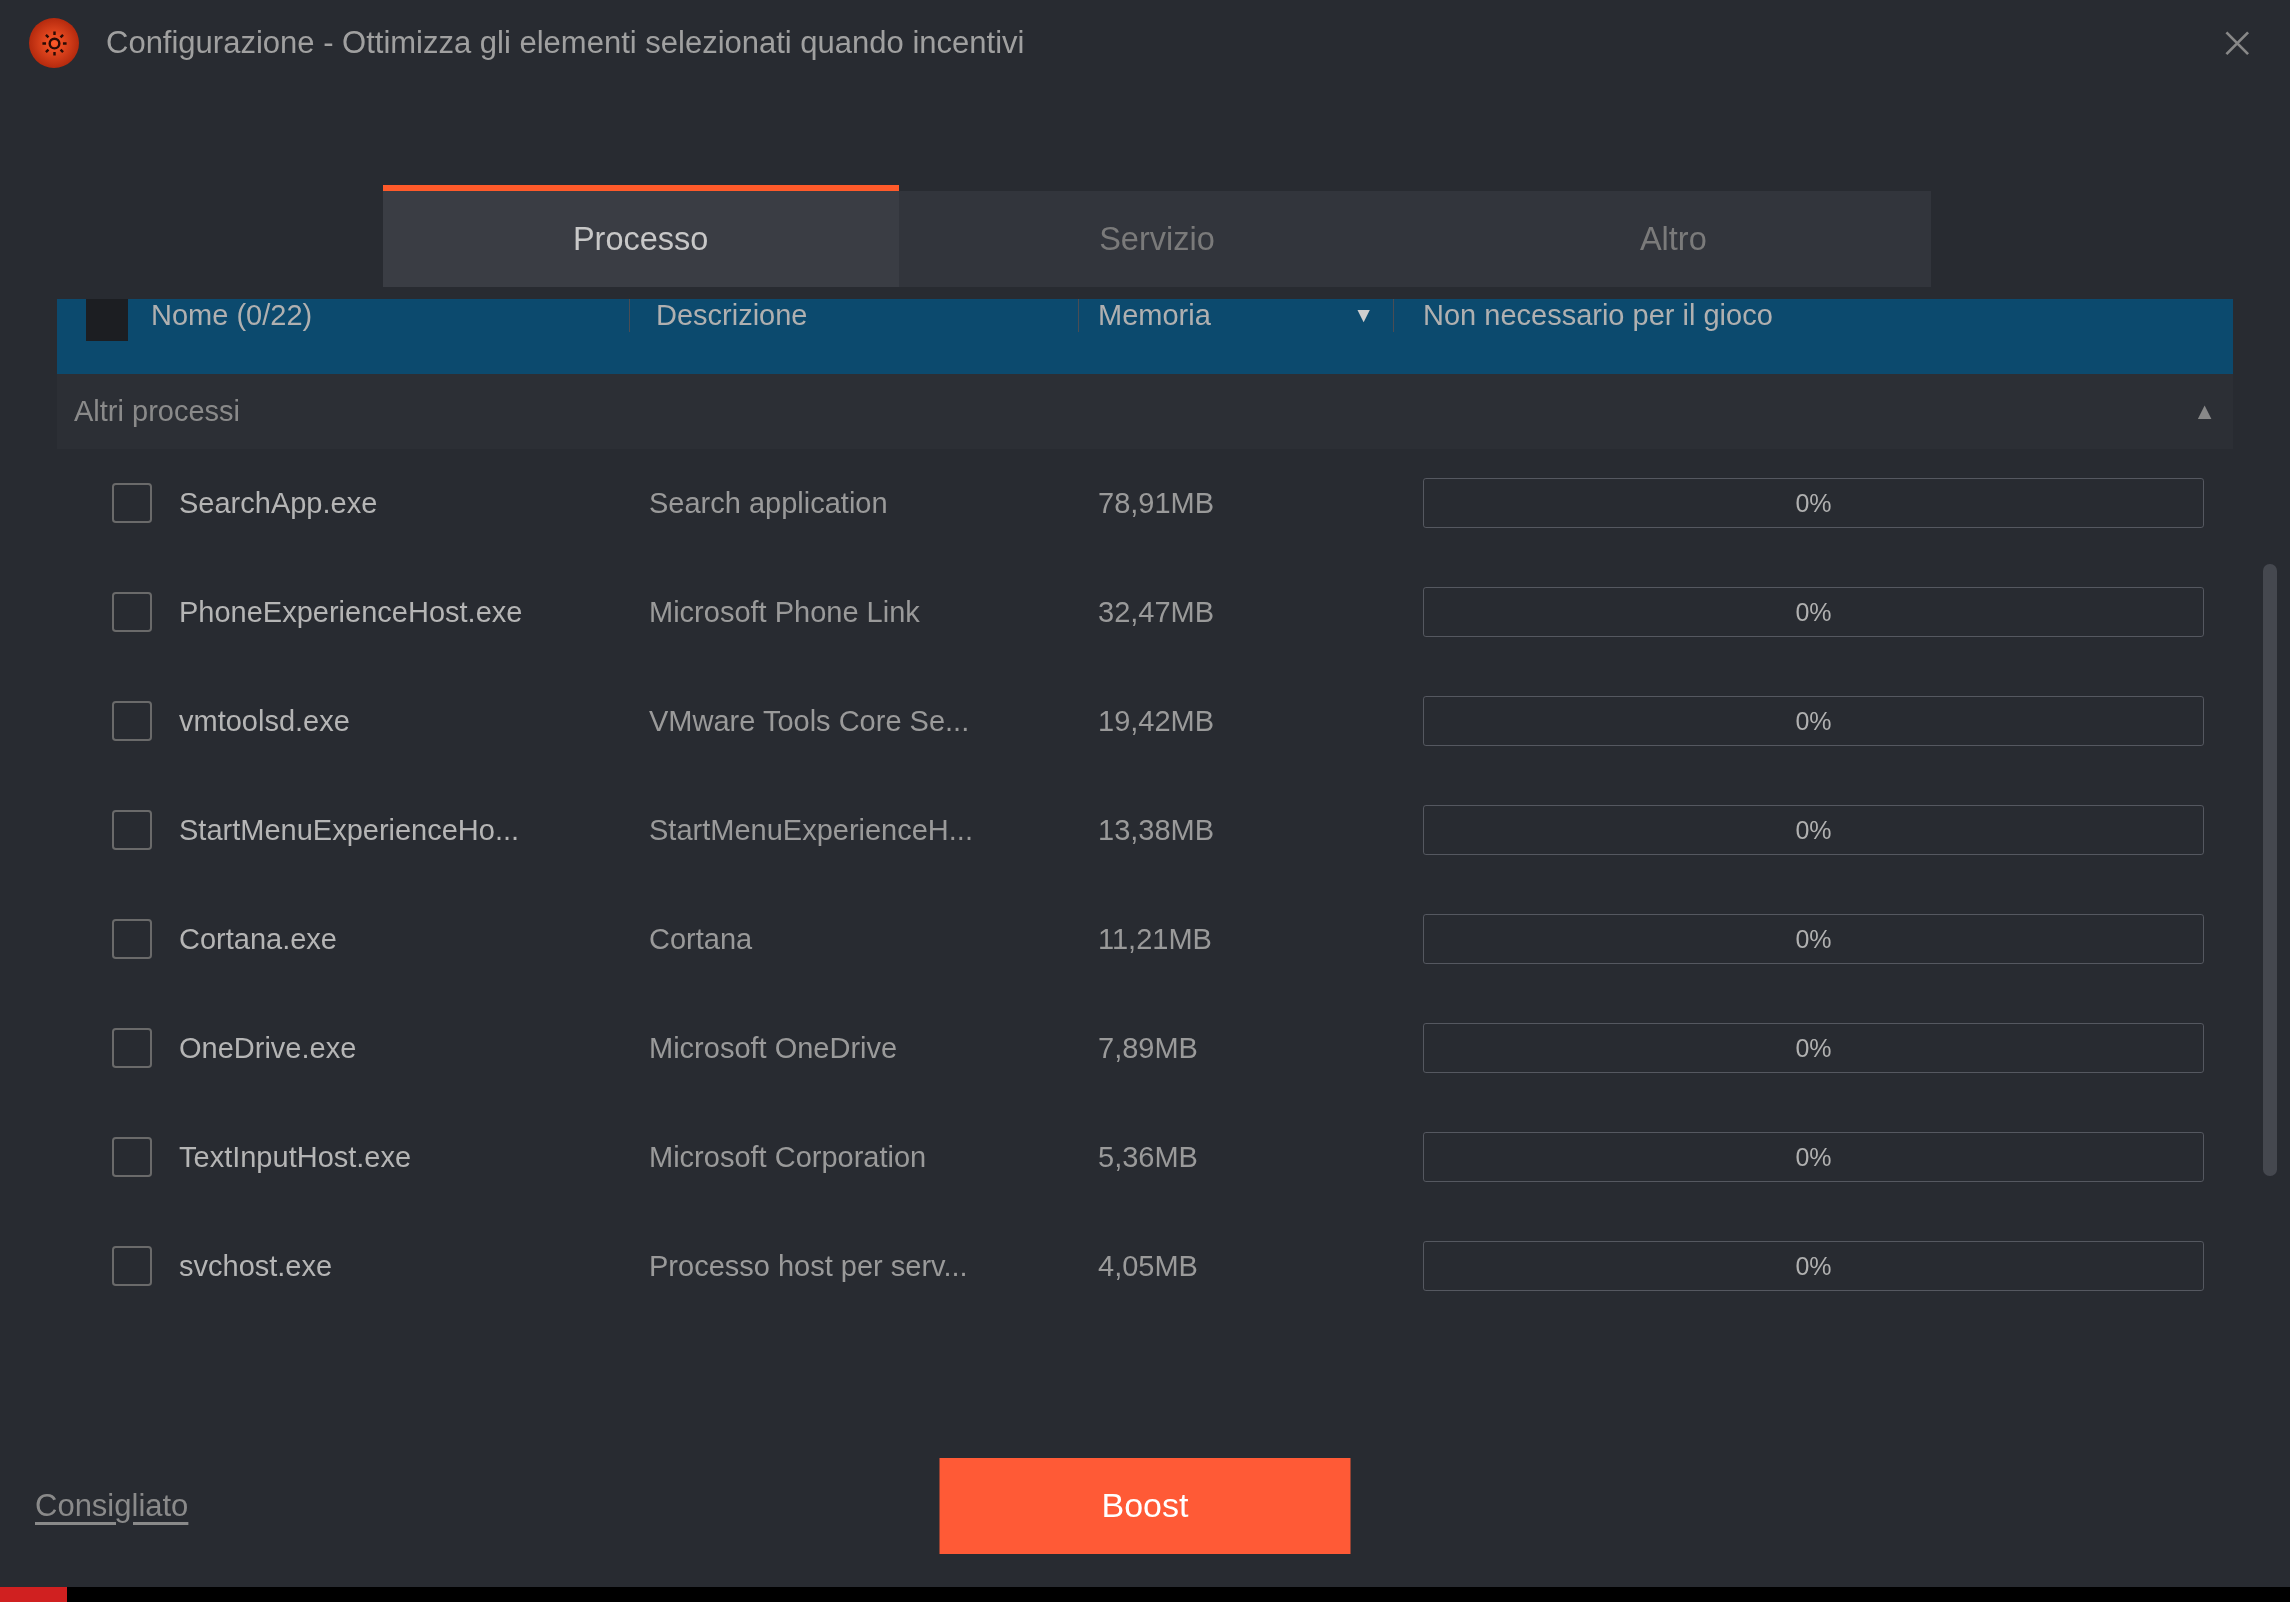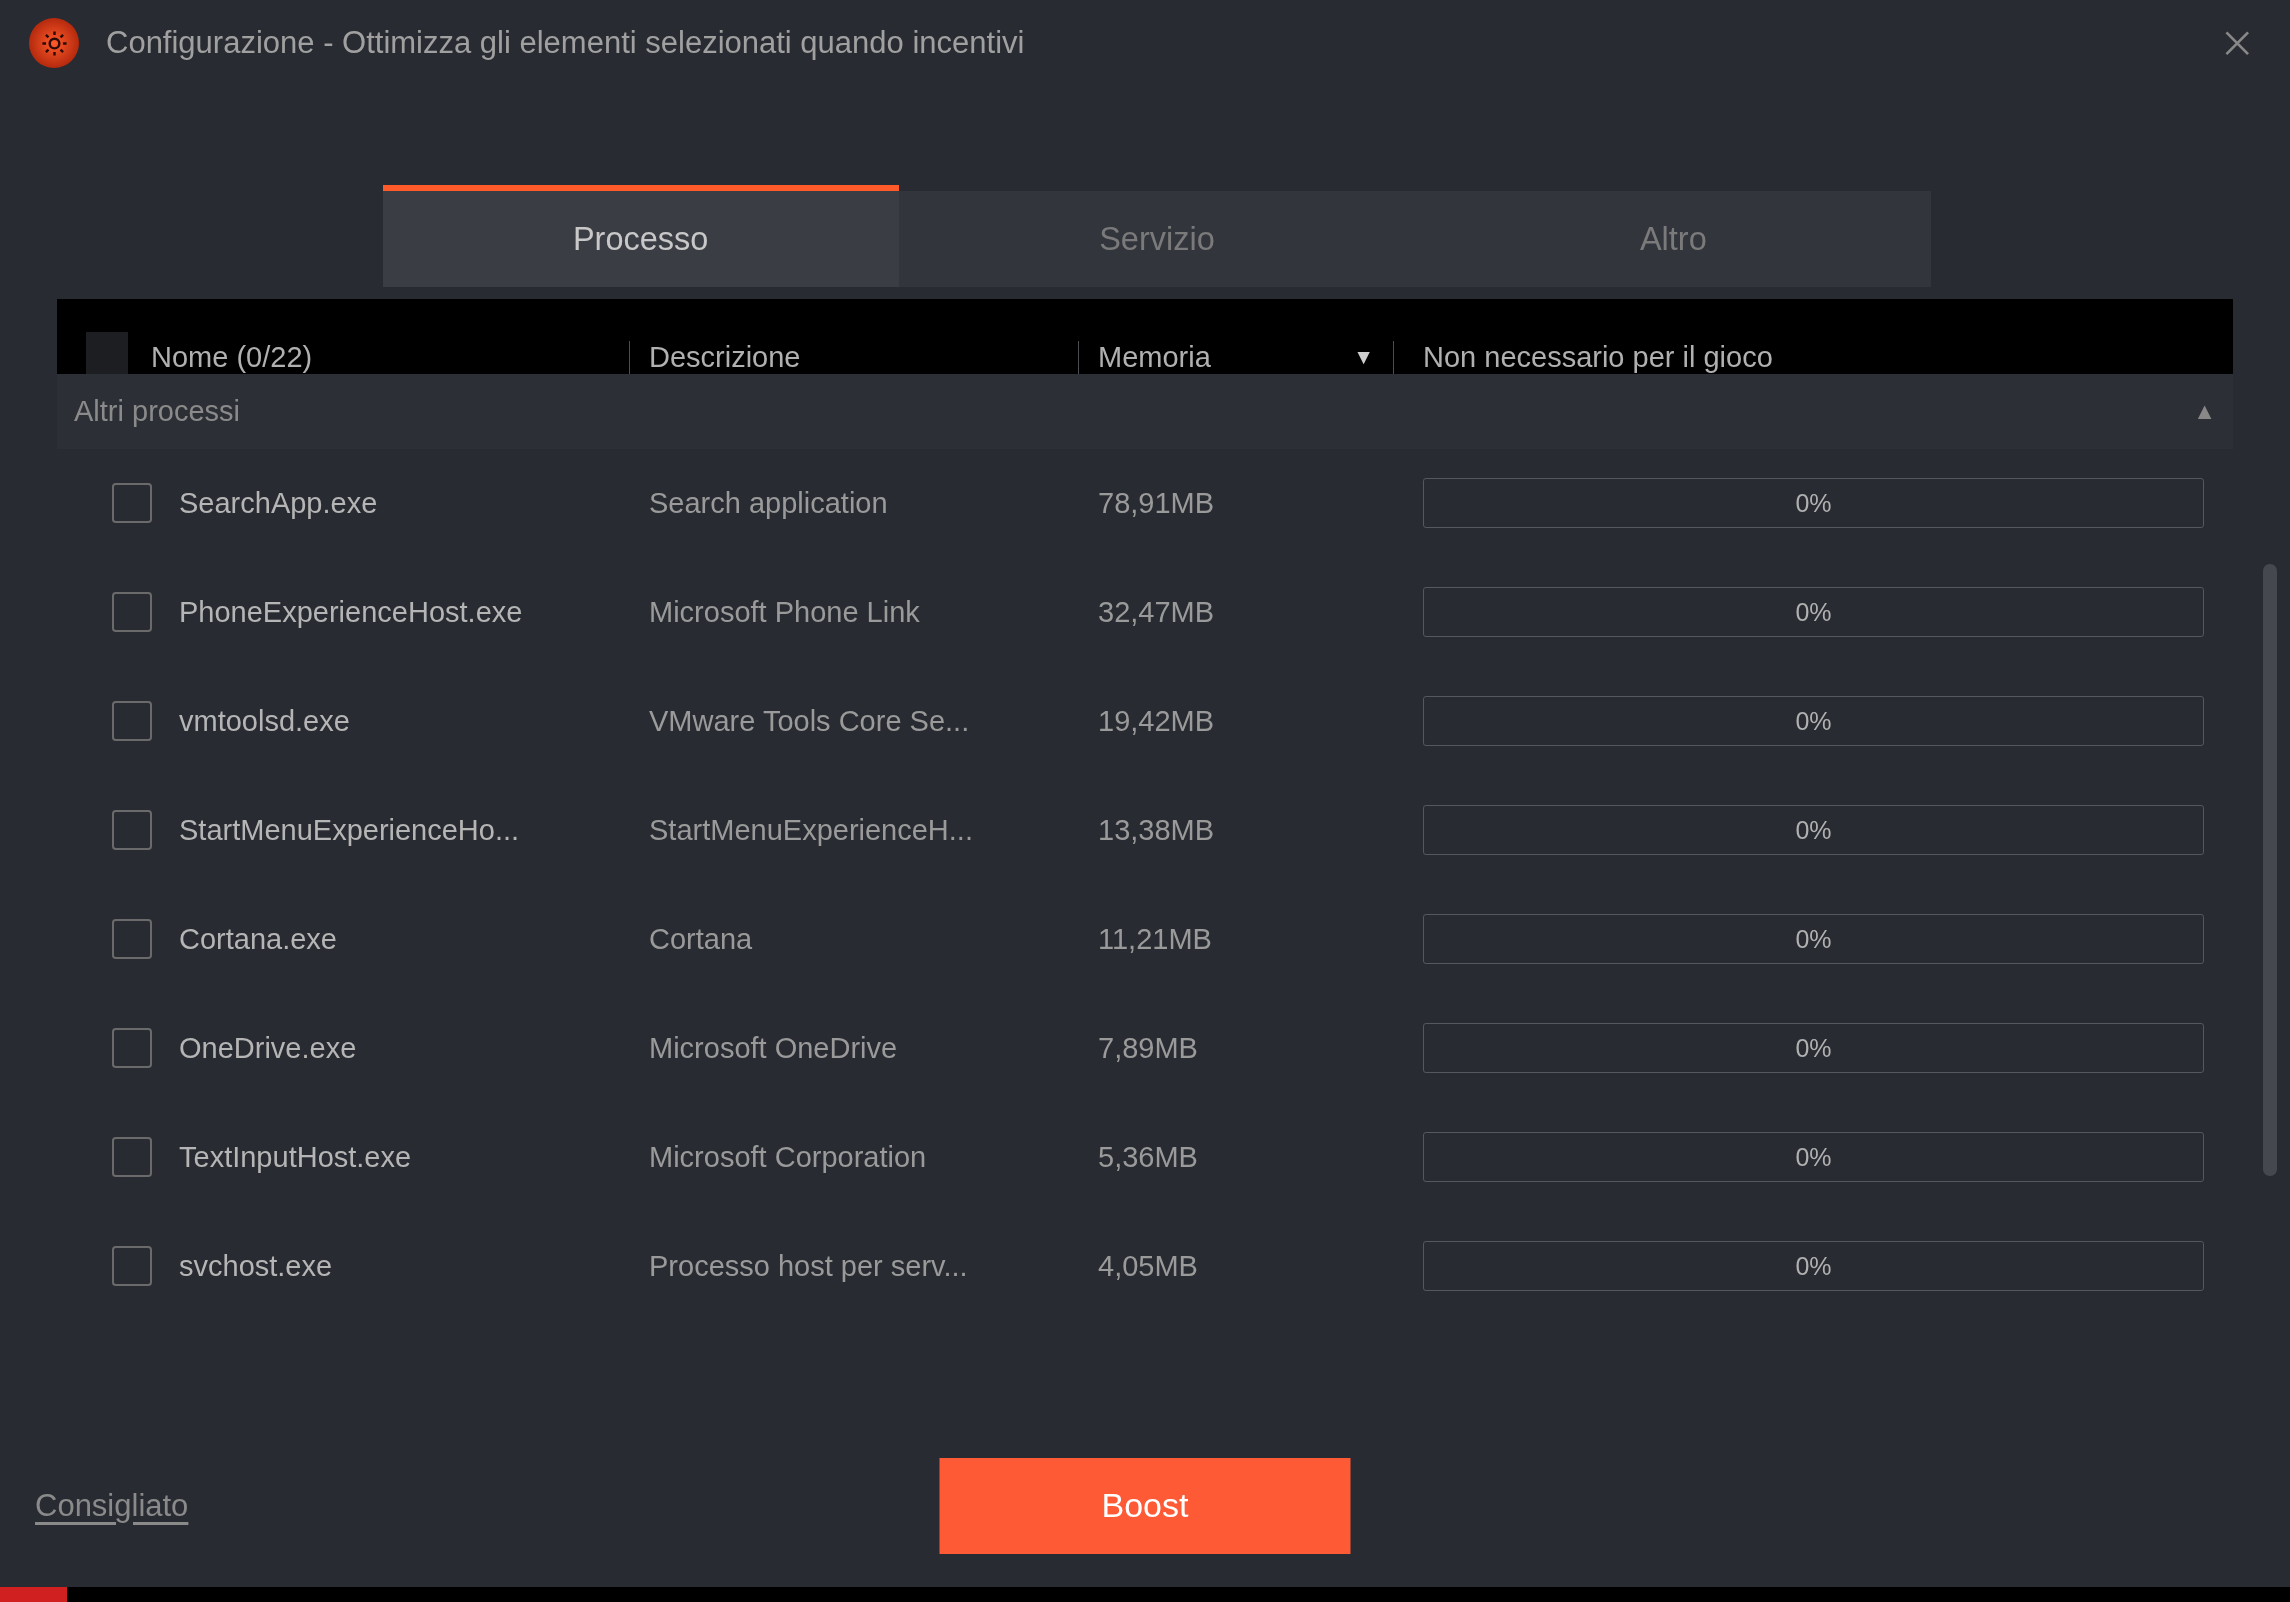--- a/index.html
+++ b/index.html
@@ -70,35 +70,35 @@
     top: -5.7px; left: 0; right: 0;
     height: 5.7px;
     background: #ff5a2a;
   }
   .table-area {
     margin: 0 57px;
     margin-top: 11.5px;
   }
   .col-headers {
     display: flex;
-    align-items: flex-end;
+    align-items: flex-start;
     height: 75px;
-    background: #000000;
+    background: #0c4a6e;
     padding: 0 29px;
     font-size: 29px;
     color: #b0b0b0;
   }
   .hdr-check {
     width: 42px; height: 42px;
     background: #1c1e22;
     margin-right: 23px;
     flex-shrink: 0;
   }
   .hdr-name { width: 478px; }
-  .hdr-desc { width: 449px; border-left: 1.9px solid #4a4d54; padding-left: 19px; }
+  .hdr-desc { width: 449px; border-left: 1.9px solid #4a4d54; padding-left: 26px; }
   .hdr-mem  { width: 315px; border-left: 1.9px solid #4a4d54; padding-left: 19px; display:flex; align-items:center;gap:16px; }
   .hdr-mem .sort { margin-left: auto; margin-right: 19px; font-size: 21px; color:#cfcfcf;}
   .hdr-nec  { flex: 1; border-left: 1.9px solid #4a4d54; padding-left: 29px; }
 
   .group-row {
     display: flex;
     align-items: center;
     height: 75px;
     padding: 0 17px;
     font-size: 29px;

